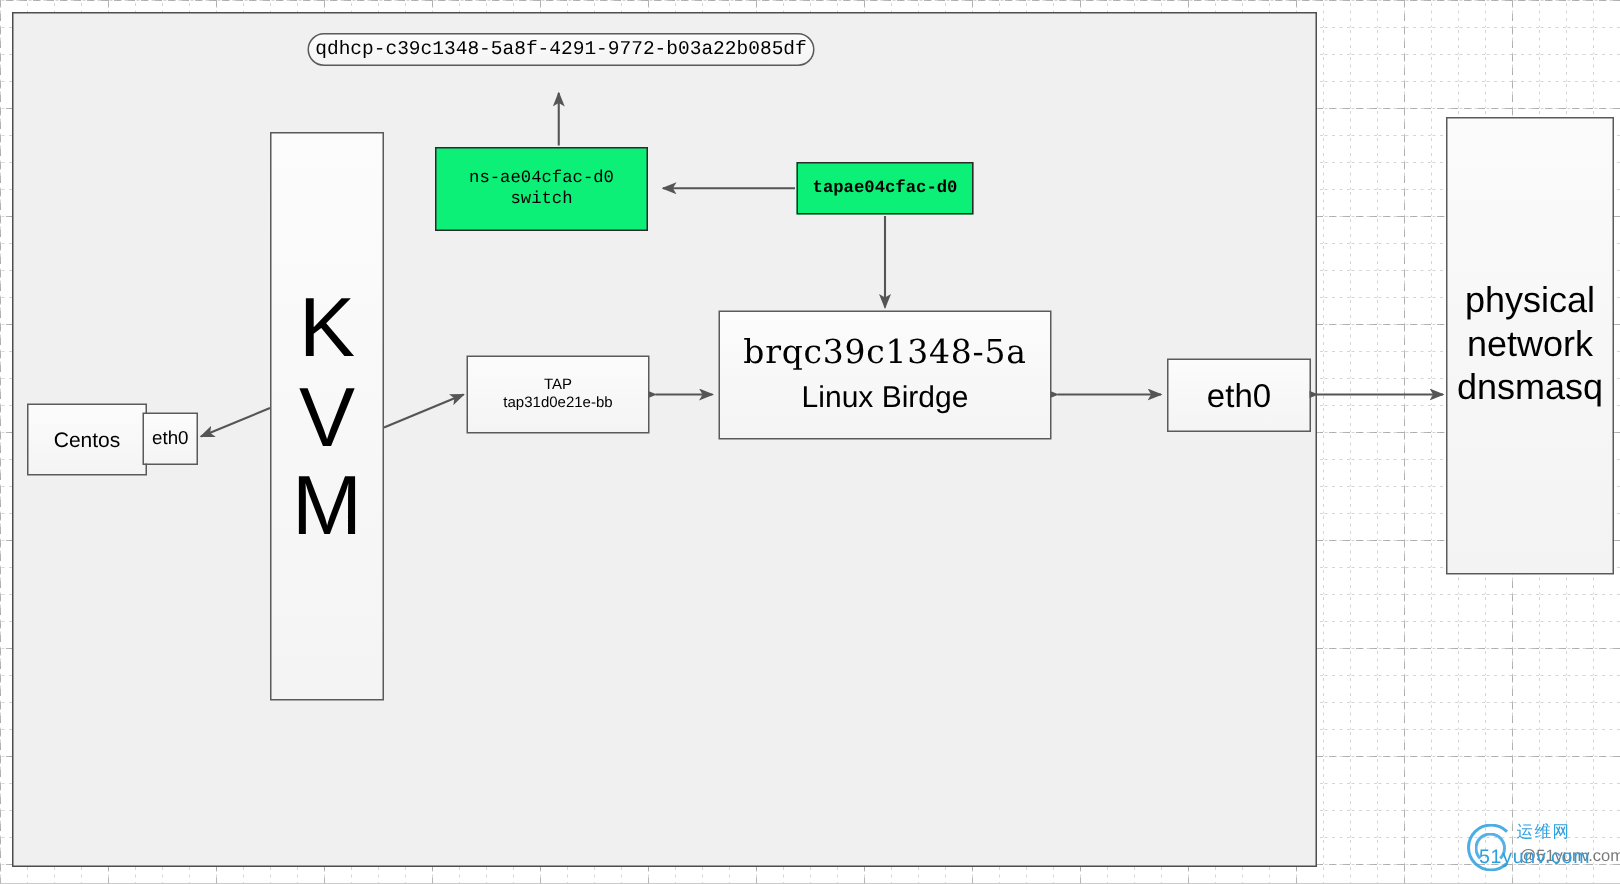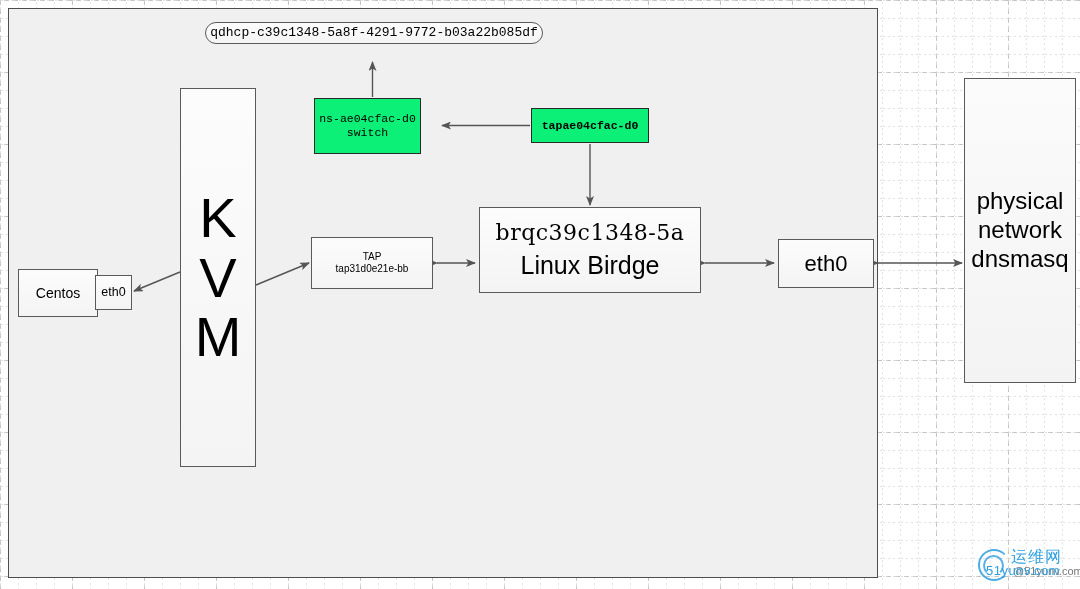--- a/index.html
+++ b/index.html
@@ -80,21 +80,21 @@
   }
   .mono {
     font-family: "Liberation Mono", "DejaVu Sans Mono", monospace;
   }
   #n-qdhcp {
     left: 205px; top: 22px; width: 338px; height: 22px;
     border-radius: 19px;
     font-size: 13px;
   }
   #n-ns {
-    left: 314px; top: 98px; width: 107px; height: 56px;
+    left: 290px; top: 98px; width: 142px; height: 56px;
     font-size: 11.5px;
   }
   #n-tap-ae {
     left: 531px; top: 108px; width: 118px; height: 35px;
     font-size: 11.5px;
     font-weight: bold;
   }
   #n-kvm {
     left: 180px; top: 88px; width: 76px; height: 379px;
     font-size: 56px;
@@ -121,21 +121,21 @@
   }
   #n-bridge {
     left: 479px; top: 207px; width: 222px; height: 86px;
   }
   #n-bridge .l1 {
     font-family: "DejaVu Serif", "Liberation Serif", serif;
     font-size: 22px;
     letter-spacing: 0.5px;
   }
   #n-bridge .l2 {
-    font-size: 25px;
+    font-size: 20px;
     margin-top: 5px;
   }
   #n-eth0-r {
     left: 778px; top: 239px; width: 96px; height: 49px;
     font-size: 22px;
   }
   #n-switch {
     left: 964px; top: 78px; width: 112px; height: 305px;
     font-size: 24px;
     line-height: 1.2;
@@ -162,21 +162,21 @@
     left: 5px; top: 8px;
     width: 17px; height: 17px;
     border: 2px solid #2d9fe0;
     border-radius: 50%;
     border-bottom-color: transparent;
     opacity: .8;
   }
   .wm-cn {
     position: absolute;
     left: 33px; top: 0px;
-    font-size: 16px;
+    font-size: 11px;
     color: #2d9fe0;
     letter-spacing: 1px;
   }
   .wm-url {
     position: absolute;
     left: 8px; top: 16px;
     font-size: 13px;
     color: #2d9fe0;
     font-weight: normal;
     letter-spacing: .5px;

